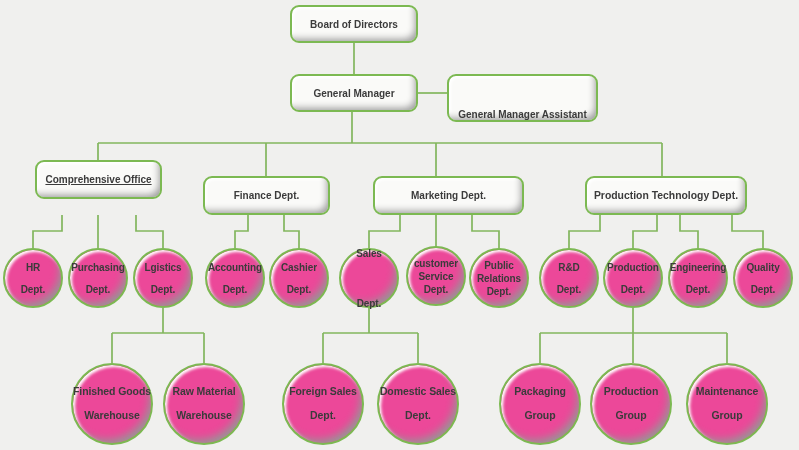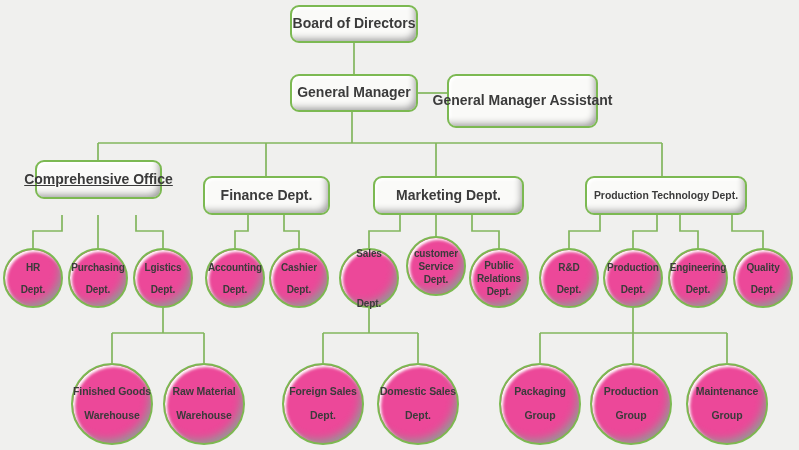--- a/index.html
+++ b/index.html
@@ -11,21 +11,21 @@
   .lines{position:absolute;left:0;top:0;width:799px;height:450px;}
   .lines path{stroke:#82b65d;stroke-width:1.7;fill:none;}
   .node{
     position:absolute;display:flex;flex-direction:column;align-items:center;
     justify-content:center;box-sizing:border-box;color:#3b3b3b;font-weight:bold;
     text-align:center;white-space:nowrap;cursor:default;
   }
   .box{
     border:2px solid #7cb952;border-radius:9px;background:#fafaf8;
     box-shadow:inset -5px -6px 7px -4px #9e9e9e, inset 2px 2px 3px #ffffff;
-    font-size:14px;
+    font-size:10px;
   }
   .box.small{font-size:10.4px;}
   .circle{
     border:2px solid #7cb952;border-radius:50%;background:#ec4899;
     box-shadow:inset -6px -8px 8px -5px #969696, inset 2px 2px 3px #ffffff;
     font-size:10px;letter-spacing:-0.1px;
   }
   .circle.sm{width:60px;height:60px;gap:11px;}
   .circle.sm.tight{gap:2px;}
   .circle.lg{width:82px;height:82px;gap:12px;font-size:10.5px;}
@@ -49,21 +49,21 @@
     <path d="M369 308 V333 M323 333 H418 M323 333 V363 M418 333 V363"></path>
     <path d="M633 308 V333 M540 333 H727 M540 333 V363 M633 333 V363 M727 333 V363"></path>
   </svg>
 
   <div class="node box" style="left:290px;top:5px;width:128px;height:38px;">
     <span>Board of Directors</span>
   </div>
   <div class="node box" style="left:290px;top:74px;width:128px;height:38px;">
     <span>General Manager</span>
   </div>
-  <div class="node box" style="left:447px;top:74px;width:151px;height:54px;">
+  <div class="node box" style="left:447px;top:74px;width:151px;height:48px;justify-content:flex-end;">
     <span>General Manager Assistant</span>
   </div>
 
   <div class="node box" style="left:35px;top:160px;width:127px;height:39px;text-decoration:underline;">
     <span>Comprehensive Office</span>
   </div>
   <div class="node box" style="left:203px;top:176px;width:127px;height:39px;">
     <span>Finance Dept.</span>
   </div>
   <div class="node box" style="left:373px;top:176px;width:151px;height:39px;">
@@ -90,21 +90,21 @@
     <span>Dept.</span>
   </div>
   <div class="node circle sm" style="left:269px;top:248px;">
     <span>Cashier</span>
     <span>Dept.</span>
   </div>
   <div class="node circle sm" style="left:339px;top:248px;gap:39px;">
     <span>Sales</span>
     <span>Dept.</span>
   </div>
-  <div class="node circle sm tight" style="left:406px;top:236px;">
+  <div class="node circle sm tight" style="left:406px;top:246px;">
     <span>customer</span>
     <span>Service</span>
     <span>Dept.</span>
   </div>
   <div class="node circle sm tight" style="left:469px;top:248px;">
     <span>Public</span>
     <span>Relations</span>
     <span>Dept.</span>
   </div>
   <div class="node circle sm" style="left:539px;top:248px;">

